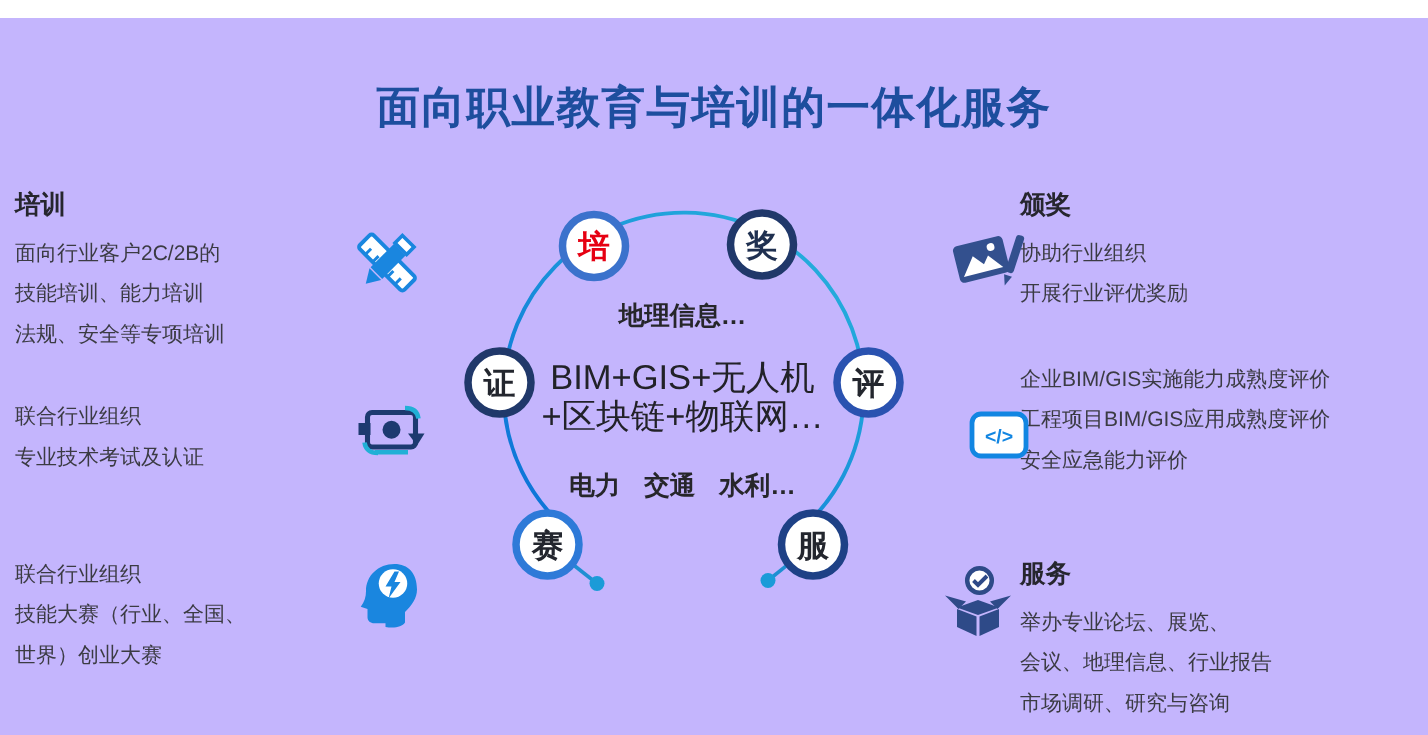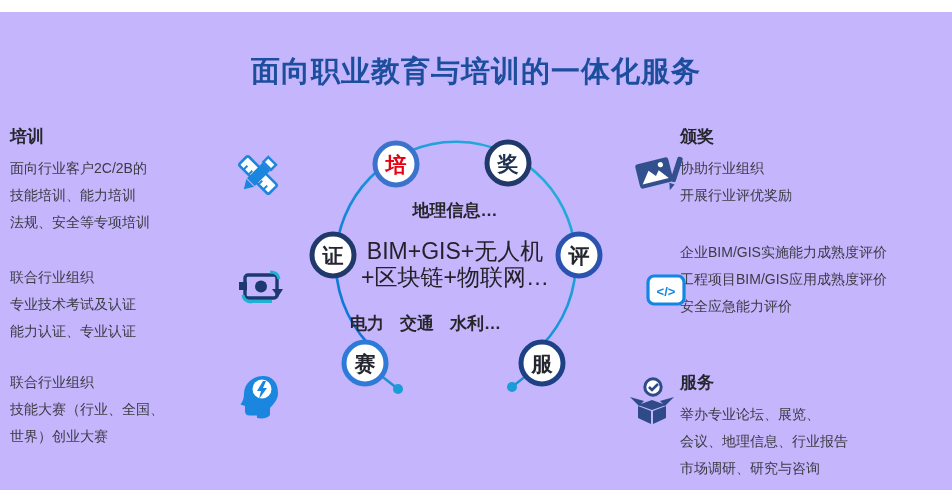--- a/index.html
+++ b/index.html
@@ -15,41 +15,40 @@
   .side-section{position:absolute;text-align:left;}
   .side-section.left{left:10px;width:215px;}
   .side-section.right{left:680px;width:270px;}
   .side-heading{font-size:17px;line-height:20px;font-weight:bold;color:#26262e;margin-bottom:8px;}
   .side-line{font-size:14px;line-height:27px;color:#3b3b43;}
   .icon-box{position:absolute;}
   .diagram-svg{position:absolute;left:290px;top:100px;}
   .center-text{position:absolute;text-align:center;color:#26262a;}
   .geo-line{left:340px;top:187px;width:230px;font-size:17px;font-weight:bold;}
   .tech-lines{left:335px;top:226px;width:240px;font-size:23px;line-height:26px;color:#222228;}
-  .industry-line{left:350px;top:300px;width:210px;display:flex;gap:16px;font-size:17px;font-weight:bold;}
+  .industry-line{left:350px;top:300px;width:210px;display:flex;justify-content:center;gap:16px;font-size:17px;font-weight:bold;}
   .node-label{font-size:21px;font-weight:bold;}
 </style>
 </head>
 <body>
 
 <div id="stage">
 
   <div class="main-title">面向职业教育与培训的一体化服务</div>
 
   <div class="side-section left" style="top:115px">
     <div class="side-heading">培训</div>
     <div class="side-line">面向行业客户2C/2B的</div>
     <div class="side-line">技能培训、能力培训</div>
     <div class="side-line">法规、安全等专项培训</div>
   </div>
 
   <div class="side-section left" style="top:252px">
     <div class="side-line">联合行业组织</div>
     <div class="side-line">专业技术考试及认证</div>
-    <div class="side-line">能力认证、专业认证</div>
   </div>
 
   <div class="side-section left" style="top:357px">
     <div class="side-line">联合行业组织</div>
     <div class="side-line">技能大赛（行业、全国、</div>
     <div class="side-line">世界）创业大赛</div>
   </div>
 
   <div class="side-section right" style="top:115px">
     <div class="side-heading">颁奖</div>

